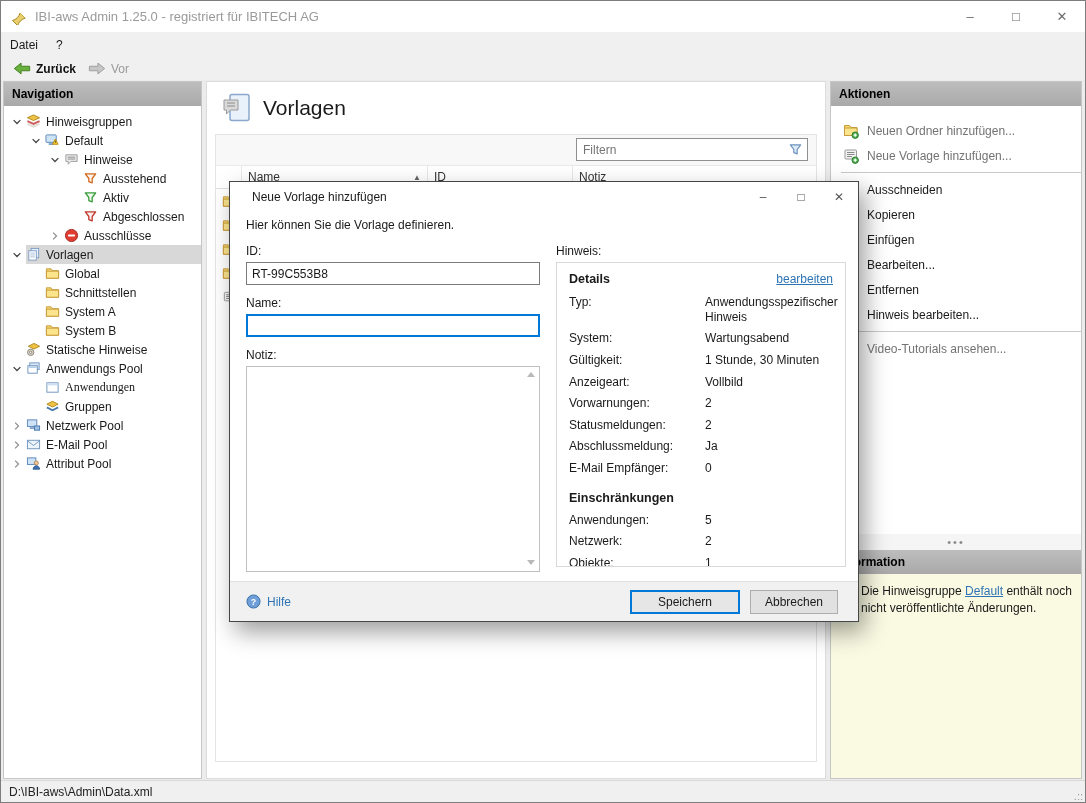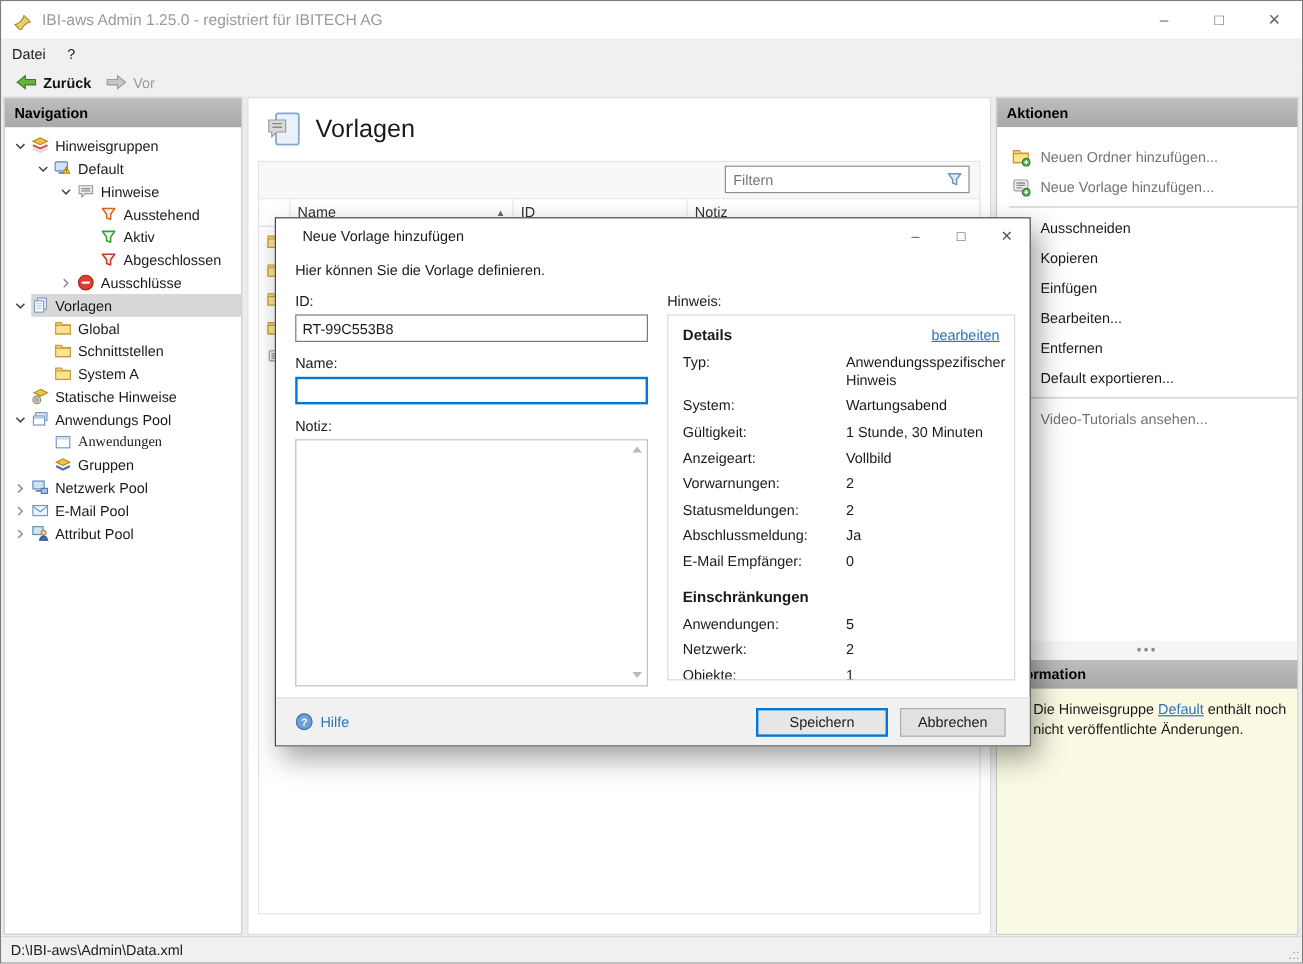--- a/index.html
+++ b/index.html
@@ -26,21 +26,21 @@
   .row-body{display:flex;align-items:center;gap:5px;flex:1;height:100%;}
   .tree-row.selected .row-body{background:#d8d8d8;}
   .ticon{display:flex;}.ticon svg{width:15px;height:15px;display:block;}
   
   .main-panel{position:absolute;left:205px;top:1px;width:620px;bottom:1px;background:#fff;border:1px solid #dcdcdc;box-sizing:border-box;}
   .main-head{position:absolute;left:0;top:0;right:0;height:52px;display:flex;align-items:center;padding-left:14px;}
   .main-head .hicon svg{width:32px;height:32px;display:block;}
   .main-title{font-size:21px;color:#1a1a1a;margin-left:10px;}
   .content-box{position:absolute;left:8px;right:8px;top:52px;bottom:16px;border:1px solid #e4e4e4;background:#fff;}
   .list-toolbar{position:relative;height:30px;background:#f8f8f8;border-bottom:1px solid #eaeaea;}
-  .filter{position:absolute;right:8px;top:3px;width:204px;height:23px;border:1px solid #8f8f8f;background:#fff;display:flex;align-items:center;box-sizing:border-box;}
+  .filter{position:absolute;right:8px;top:3px;width:232px;height:23px;border:1px solid #8f8f8f;background:#fff;display:flex;align-items:center;box-sizing:border-box;}
   .filter input{border:none;outline:none;flex:1;font:12px "Liberation Sans",sans-serif;color:#333;padding:0 6px;background:transparent;}
   .filter input::placeholder{color:#757575;}
   .filter .icon{margin-right:4px;}
   .thead{display:flex;height:22px;border-bottom:1px solid #e0e0e0;font-size:12px;color:#333;}
   .th{border-right:1px solid #e8e8e8;padding:0 6px;display:flex;align-items:center;box-sizing:border-box;}
   .th.c-ic{width:26px;}.th.c-name{width:186px;}.th.c-id{width:145px;}.th.c-notiz{flex:1;border-right:none;}
   .sort{margin-left:auto;font-size:8px;color:#666;}
   .trow{display:flex;align-items:center;height:24px;}
   .trow .cell-icon{width:26px;display:flex;justify-content:center;}
   
@@ -282,20 +282,32 @@
             <span class="row-body">
               <span class="ticon">
                 <svg viewBox="0 0 16 16" width="15" height="15">
                   <path d="M1.5 3h5l1.5 2h6.5v8H1.5z" fill="#f5d76b" stroke="#c89b3c"></path>
                   <path d="M1.5 5.5h13v7.5h-13z" fill="#fbe48c" stroke="#c89b3c"></path>
                 </svg>
               </span>
               <span>System A</span>
             </span>
           </div>
+          <div class="tree-row" style="padding-left: 23px;">
+            <span class="chev"></span>
+            <span class="row-body">
+              <span class="ticon">
+                <svg viewBox="0 0 16 16" width="15" height="15">
+                  <path d="M1.5 3h5l1.5 2h6.5v8H1.5z" fill="#f5d76b" stroke="#c89b3c"></path>
+                  <path d="M1.5 5.5h13v7.5h-13z" fill="#fbe48c" stroke="#c89b3c"></path>
+                </svg>
+              </span>
+              <span>System B</span>
+            </span>
+          </div>
           <div class="tree-row" style="padding-left: 4px;">
             <span class="chev"></span>
             <span class="row-body">
               <span class="ticon">
                 <svg viewBox="0 0 16 16" width="15" height="15">
                   <path d="M8.5 1.5l6 3-6 3-6-3z" fill="#f0c244" stroke="#b08a1e"></path>
                   <circle cx="5" cy="11" r="3.4" fill="#d9d2c5" stroke="#8a8578"></circle>
                   <circle cx="5" cy="11" r="1.2" fill="#fff" stroke="#8a8578"></circle>
                 </svg>
               </span>
@@ -557,21 +569,21 @@
             </span>
             <span>Entfernen</span>
           </div>
           <div class="action-item">
             <span class="icon" style="width: 16px;">
               <svg viewBox="0 0 16 16" width="16" height="16">
                 <rect x="3" y="2" width="8" height="11" fill="#fff" stroke="#8a8a8a"></rect>
                 <path d="M7 8h7.5m0 0l-2.5-2.5M14.5 8L12 10.5" stroke="#3a7abf" stroke-width="1.4" fill="none"></path>
               </svg>
             </span>
-            <span>Default exportieren...</span>
+            <span>Hinweis bearbeiten...</span>
           </div>
           <div class="action-sep"></div>
           <div class="action-item link">
             <span class="icon" style="width: 16px;"></span>
             <span>Video-Tutorials ansehen...</span>
           </div>
         </div>
       <div class="splitter-dots">•••</div>
       <div class="panel-header info-header">Information</div>
       <div class="info-body">

